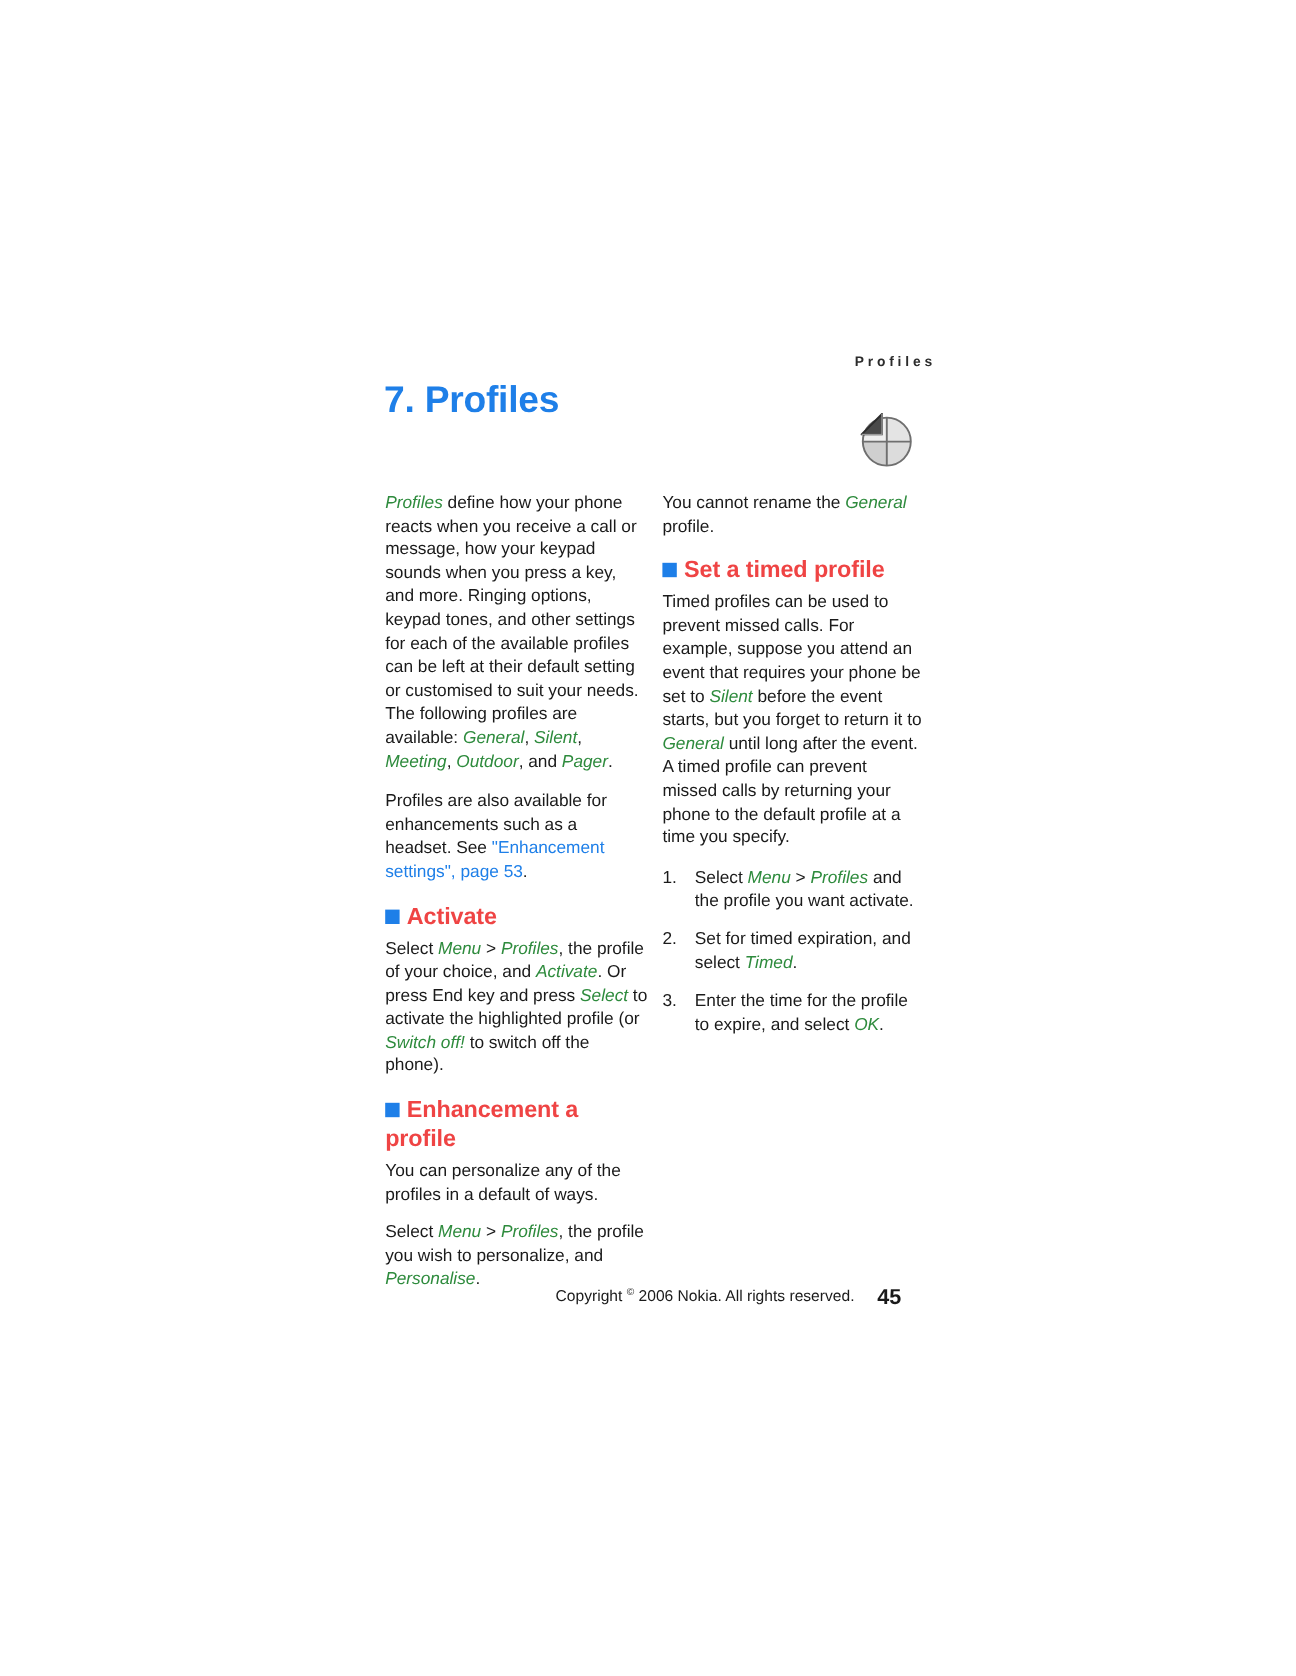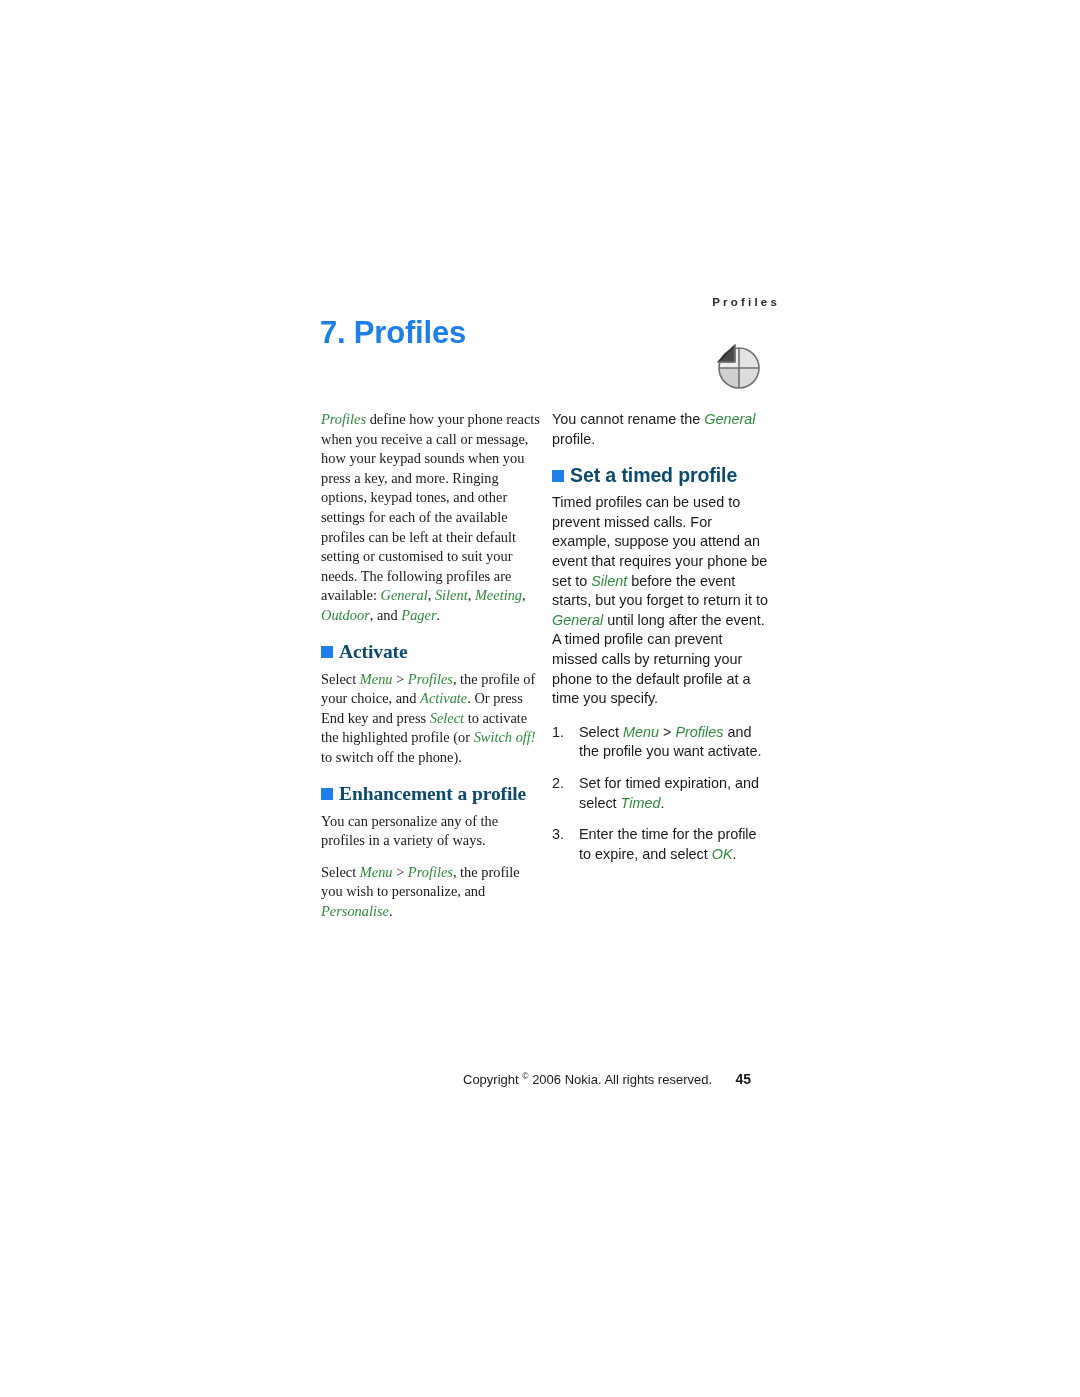--- a/index.html
+++ b/index.html
@@ -58,35 +58,35 @@
 
   
   .col {
     position: absolute;
     top: 410px;
     width: 219px;
     font-size: 14.4px;
     line-height: 19.6px;
     color: #1a1a1a;
   }
-  .col-left  { left: 321px; font-family: Liberation Serif, serif; }
+  .col-left  { left: 321px; }
   .col-right { left: 552px; }
 
   p { margin: 0 0 14px 0; }
   p.tight { margin-bottom: 12px; }
 
   .ui   { color: #2E8B3D; font-style: italic; }
   .xref { color: #1E7FE8; }
 
   
   h2.section {
     margin: 14px 0 6px 0;
     font-size: 19.5px;
     font-weight: bold;
-    color: #0c4a6e;
+    color: #ef4444;
     line-height: 24px;
     letter-spacing: -0.1px;
     display: block;
   }
   h2.section .sq {
     display: inline-block;
     width: 12px;
     height: 12px;
     background: #1E7FE8;
     margin-right: 6px;
@@ -126,21 +126,21 @@
     position: absolute;
     left: 142px;
     top: 0;
     white-space: nowrap;
   }
   .footer .pageno {
     position: absolute;
     right: 29px;
     top: 0;
     font-weight: bold;
-    font-size: 14px;
+    font-size: 18px;
   }
   .footer .copy sup {
     font-size: 8.5px;
     vertical-align: super;
   }
 </style>
 </head>
 <body>
 
 <div class="page">
@@ -168,28 +168,29 @@
       <line x1="10" y1="28" x2="50" y2="28" stroke="#6f6f6f" stroke-width="1.6"></line>
       <path d="M9 22 L26 5 L26 22 Z" fill="#4a4a4a" stroke="#2b2b2b" stroke-width="1.6" stroke-linejoin="round"></path>
       <path d="M9 22 L26 22 L26 5" fill="none" stroke="#9a9a9a" stroke-width="1.2"></path>
     </svg>
   </div>
 
   <div class="col col-left">
 
     <p><span class="ui">Profiles</span><span> define how your phone reacts when you receive a call or message, how your keypad sounds when you press a key, and more. Ringing options, keypad tones, and other settings for each of the available profiles can be left at their default setting or customised to suit your needs. The following profiles are available: </span><span class="ui">General</span><span>, </span><span class="ui">Silent</span><span>, </span><span class="ui">Meeting</span><span>, </span><span class="ui">Outdoor</span><span>, and </span><span class="ui">Pager</span><span>.</span></p>
 
+    <p><span>Profiles are also available for enhancements such as a headset. See </span><span class="xref">"Enhancement settings", page 53</span><span>.</span></p>
 
     <h2 class="section"><span class="sq"></span><span>Activate</span></h2>
 
     <p><span>Select </span><span class="ui">Menu</span><span> &gt; </span><span class="ui">Profiles</span><span>, the profile of your choice, and </span><span class="ui">Activate</span><span>. Or press End key and press </span><span class="ui">Select</span><span> to activate the highlighted profile (or </span><span class="ui">Switch off!</span><span> to switch off the phone).</span></p>
 
     <h2 class="section"><span class="sq"></span><span>Enhancement a profile</span></h2>
 
-    <p class="tight">You can personalize any of the profiles in a variety of ways.</p>
+    <p class="tight">You can personalize any of the profiles in a default of ways.</p>
 
     <p><span>Select </span><span class="ui">Menu</span><span> &gt; </span><span class="ui">Profiles</span><span>, the profile you wish to personalize, and </span><span class="ui">Personalise</span><span>.</span></p>
 
   </div>
 
   <div class="col col-right">
 
     <p><span>You cannot rename the </span><span class="ui">General</span><span> profile.</span></p>
 
     <h2 class="section"><span class="sq"></span><span>Set a timed profile</span></h2>

